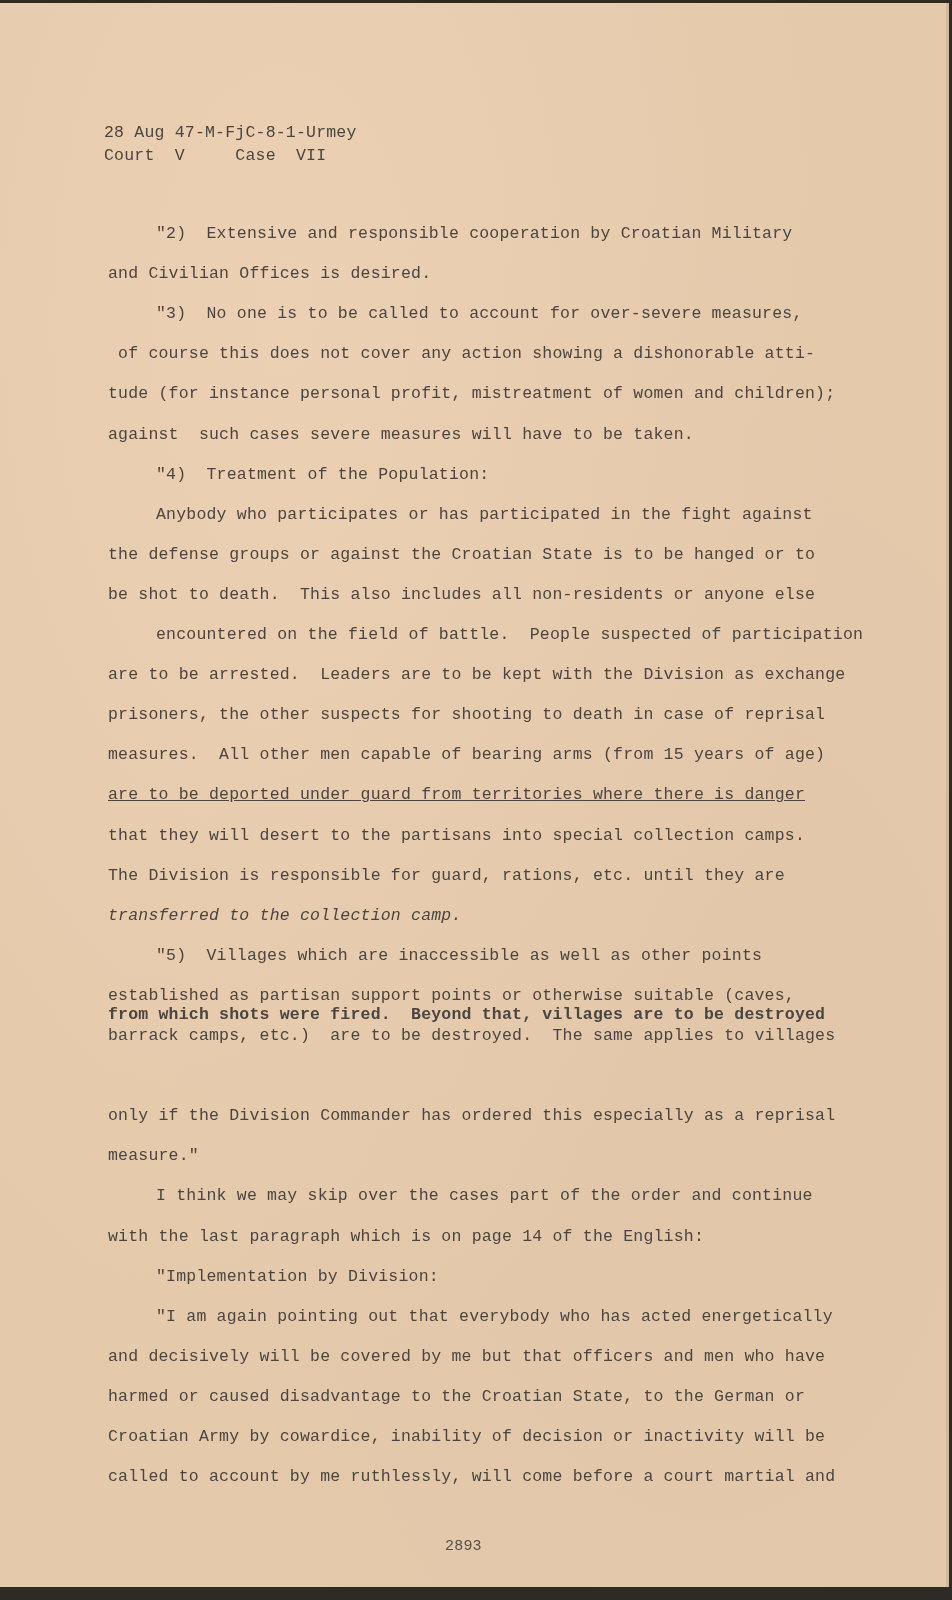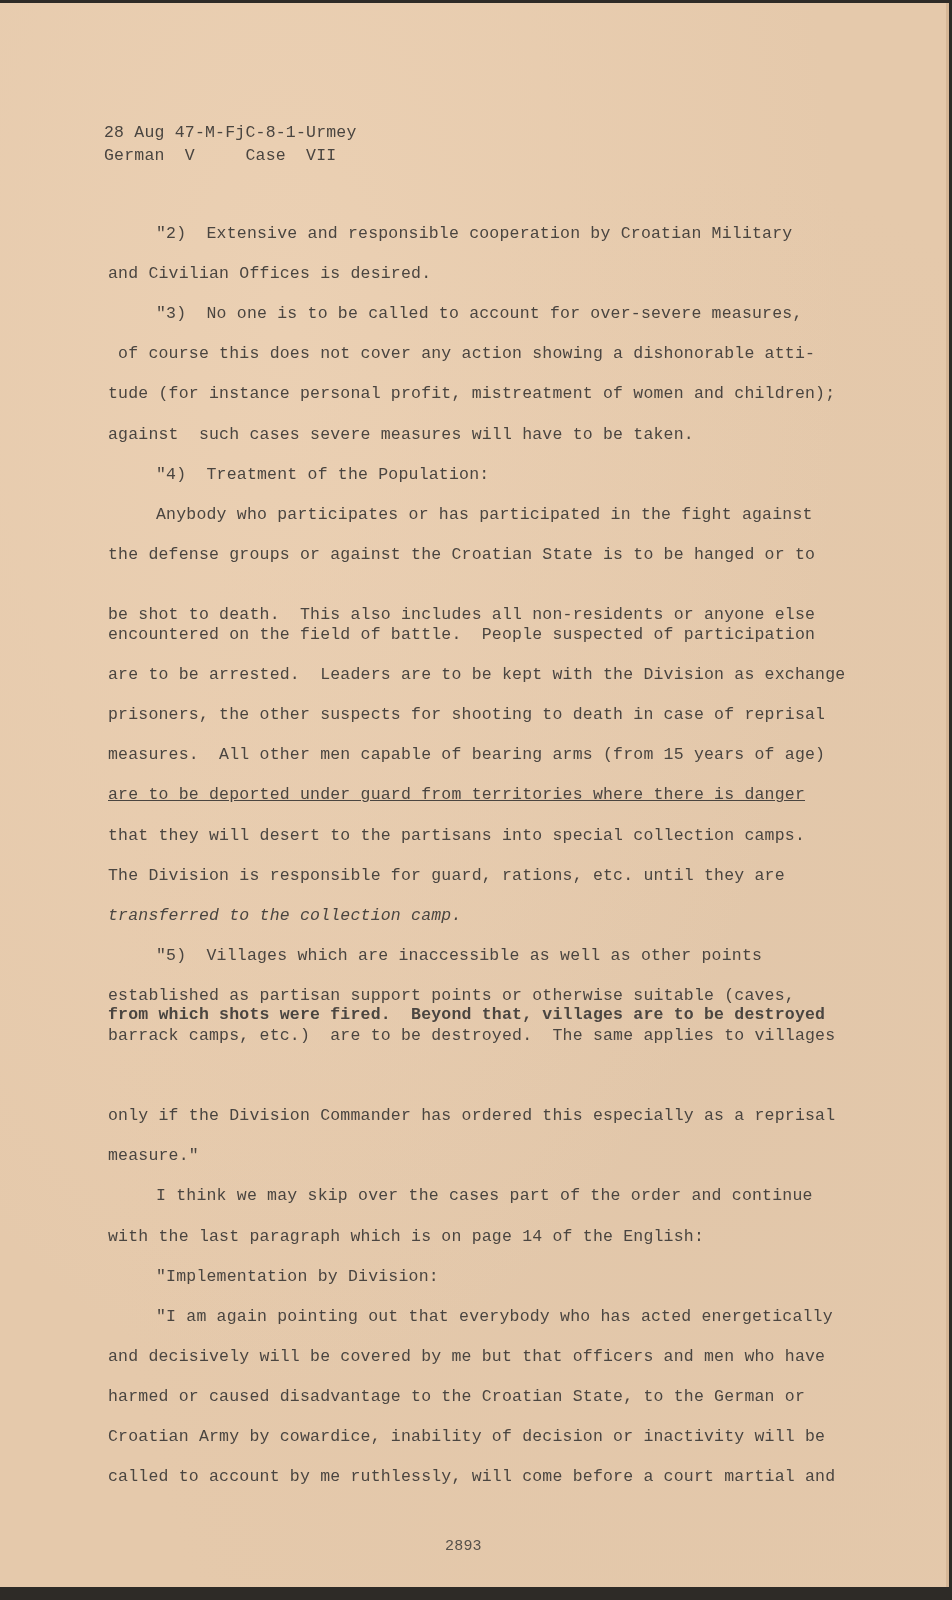--- a/index.html
+++ b/index.html
@@ -29,34 +29,34 @@
     .header-line { left: 104px; }
     .line { left: 108px; }
     .indent { left: 156px; }
     .page-number { left: 445px; top: 1535px; font-size: 15px; color: #55504a; }
   </style>
 </head>
 <body>
 
 <div class="page">
   <p class="typed header-line" style="top:120px">28 Aug 47-M-FjC-8-1-Urmey</p>
-  <p class="typed header-line" style="top:143px">German  V     Case  VII</p>
+  <p class="typed header-line" style="top:143px">Court  V     Case  VII</p>
 
   <div id="body-lines">
       <p class="typed indent" style="top: 221px;">"2)  Extensive and responsible cooperation by Croatian Military</p>
       <p class="typed line" style="top: 261.1px;">and Civilian Offices is desired.</p>
       <p class="typed indent" style="top: 301.2px;">"3)  No one is to be called to account for over-severe measures,</p>
       <p class="typed line" style="top: 341.3px;"> of course this does not cover any action showing a dishonorable atti-</p>
       <p class="typed line" style="top: 381.4px;">tude (for instance personal profit, mistreatment of women and children);</p>
       <p class="typed line" style="top: 421.5px;">against  such cases severe measures will have to be taken.</p>
       <p class="typed indent" style="top: 461.6px;">"4)  Treatment of the Population:</p>
       <p class="typed indent" style="top: 501.7px;">Anybody who participates or has participated in the fight against</p>
       <p class="typed line" style="top: 541.8px;">the defense groups or against the Croatian State is to be hanged or to</p>
-      <p class="typed line" style="top: 581.9px; margin-top: 20px;">be shot to death.  This also includes all non-residents or anyone else</p>
-      <p class="typed line" style="top: 622px;">encountered on the field of battle.  People suspected of participation</p>
+      <p class="typed line" style="top: 581.9px;">be shot to death.  This also includes all non-residents or anyone else</p>
+      <p class="typed line" style="top: 622px; margin-left: 48px;">encountered on the field of battle.  People suspected of participation</p>
       <p class="typed line" style="top: 662.1px;">are to be arrested.  Leaders are to be kept with the Division as exchange</p>
       <p class="typed line" style="top: 702.2px;">prisoners, the other suspects for shooting to death in case of reprisal</p>
       <p class="typed line" style="top: 742.3px;">measures.  All other men capable of bearing arms (from 15 years of age)</p>
       <p class="typed line" style="top: 782.4px; text-decoration: underline;">are to be deported under guard from territories where there is danger</p>
       <p class="typed line" style="top: 822.5px;">that they will desert to the partisans into special collection camps.</p>
       <p class="typed line" style="top: 862.6px;">The Division is responsible for guard, rations, etc. until they are</p>
       <p class="typed line" style="top: 902.7px; font-style: italic;">transferred to the collection camp.</p>
       <p class="typed indent" style="top: 942.8px;">"5)  Villages which are inaccessible as well as other points</p>
       <p class="typed line" style="top: 982.9px;">established as partisan support points or otherwise suitable (caves,</p>
       <p class="typed line" style="top: 1023px;">barrack camps, etc.)  are to be destroyed.  The same applies to villages</p>

